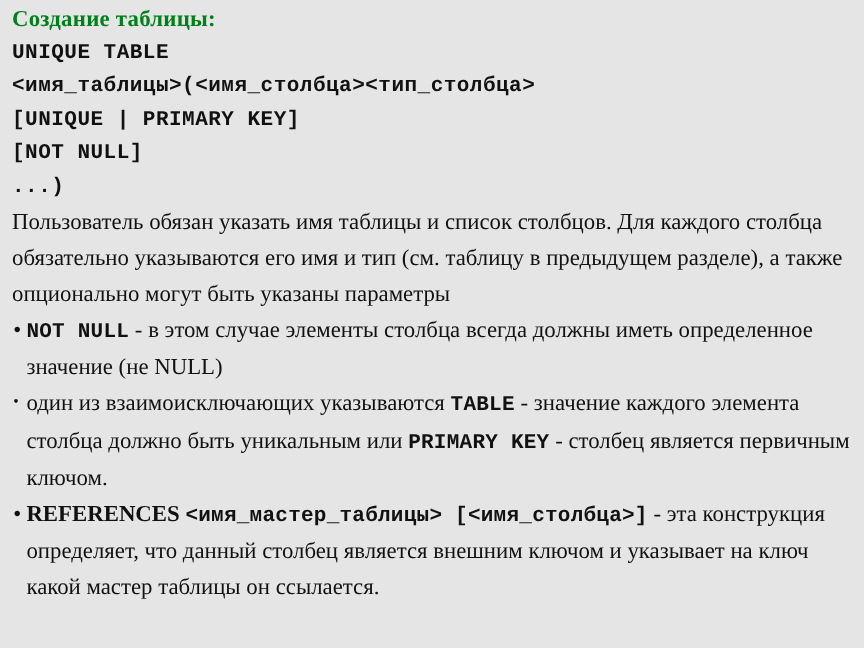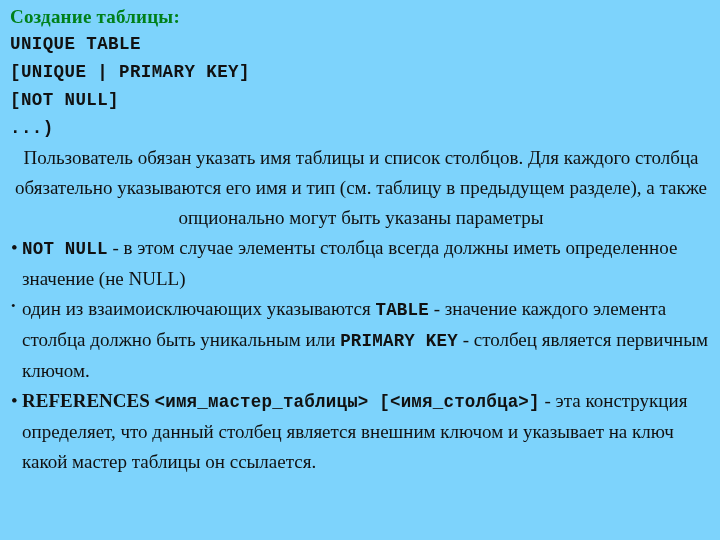--- a/index.html
+++ b/index.html
@@ -46,21 +46,20 @@
     letter-spacing: 0.4px;
     white-space: pre;
     color: #111111;
   }
   .para {
     font-family: "Liberation Serif", serif;
     font-size: 19px;
     line-height: 30px;
     color: #111111;
     margin: 0;
-    text-align: center;
   }
   .para-block {
     margin-top: 1px;
   }
   .bullet-item {
     position: relative;
     font-family: "Liberation Serif", serif;
     font-size: 19px;
     line-height: 30px;
     color: #111111;
@@ -86,27 +85,28 @@
   }
   .serif-bold {
     font-family: "Liberation Serif", serif;
     font-weight: bold;
   }
   .nowrap { white-space: nowrap; }
 </style>
 </head>
 <body style="background: rgb(0, 154, 153);">
 
-<div id="slide" style="background: #7dd3fc;">
+<div id="slide" style="background: #e5e5e5;">
   <div class="content">
 
     <div class="heading" style="color: rgb(0, 128, 26);">Создание таблицы:</div>
 
     <div class="code-block">
       <div class="code-line">UNIQUE TABLE</div>
+      <div class="code-line">&lt;имя_таблицы&gt;(&lt;имя_столбца&gt;&lt;тип_столбца&gt;</div>
       <div class="code-line">[UNIQUE | PRIMARY KEY]</div>
       <div class="code-line">[NOT NULL]</div>
       <div class="code-line">...)</div>
     </div>
 
     <div class="para para-block">Пользователь обязан указать имя таблицы и список столбцов. Для каждого столбца обязательно указываются его имя и тип (см. таблицу в предыдущем разделе), а также опционально могут быть указаны параметры</div>
 
     <div class="bullet-list">
 
       <div class="bullet-item">

